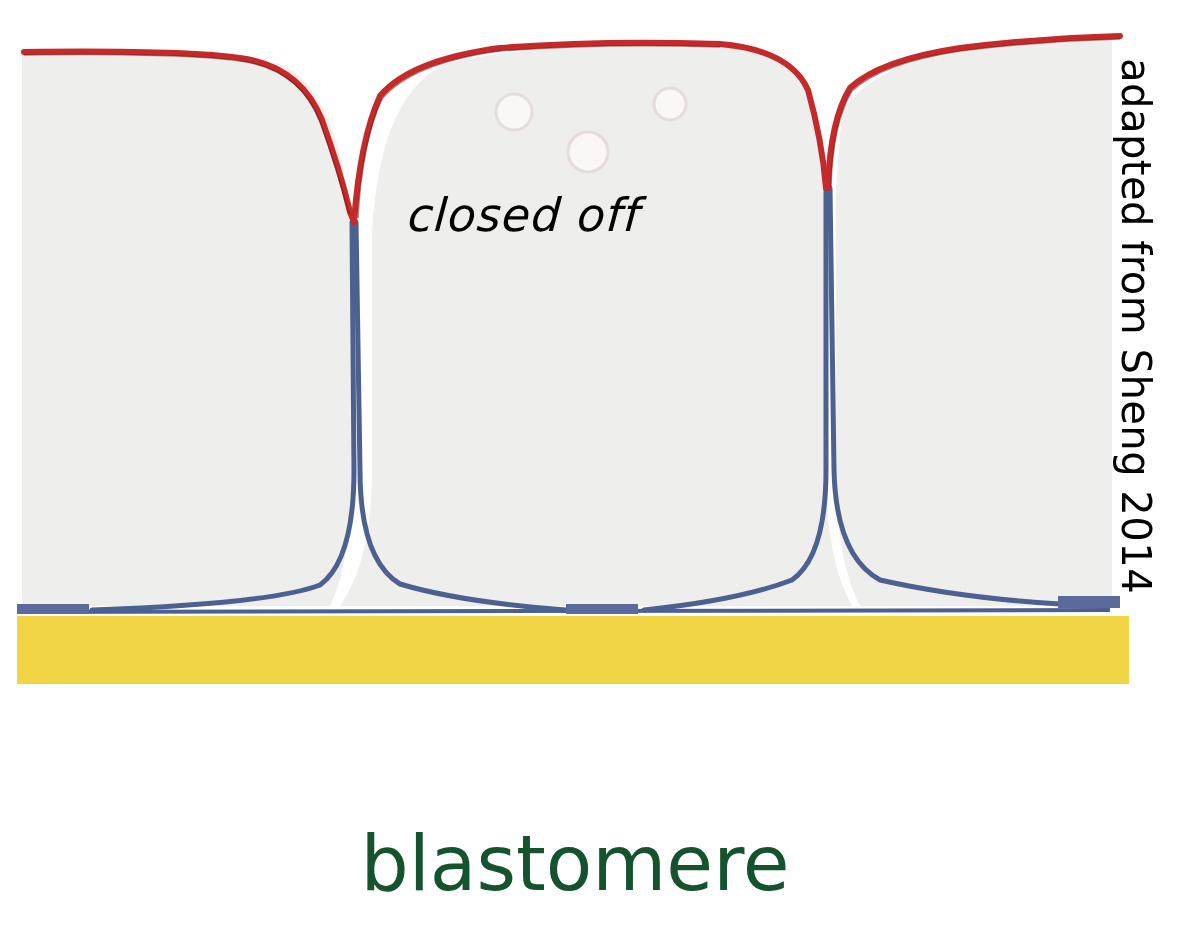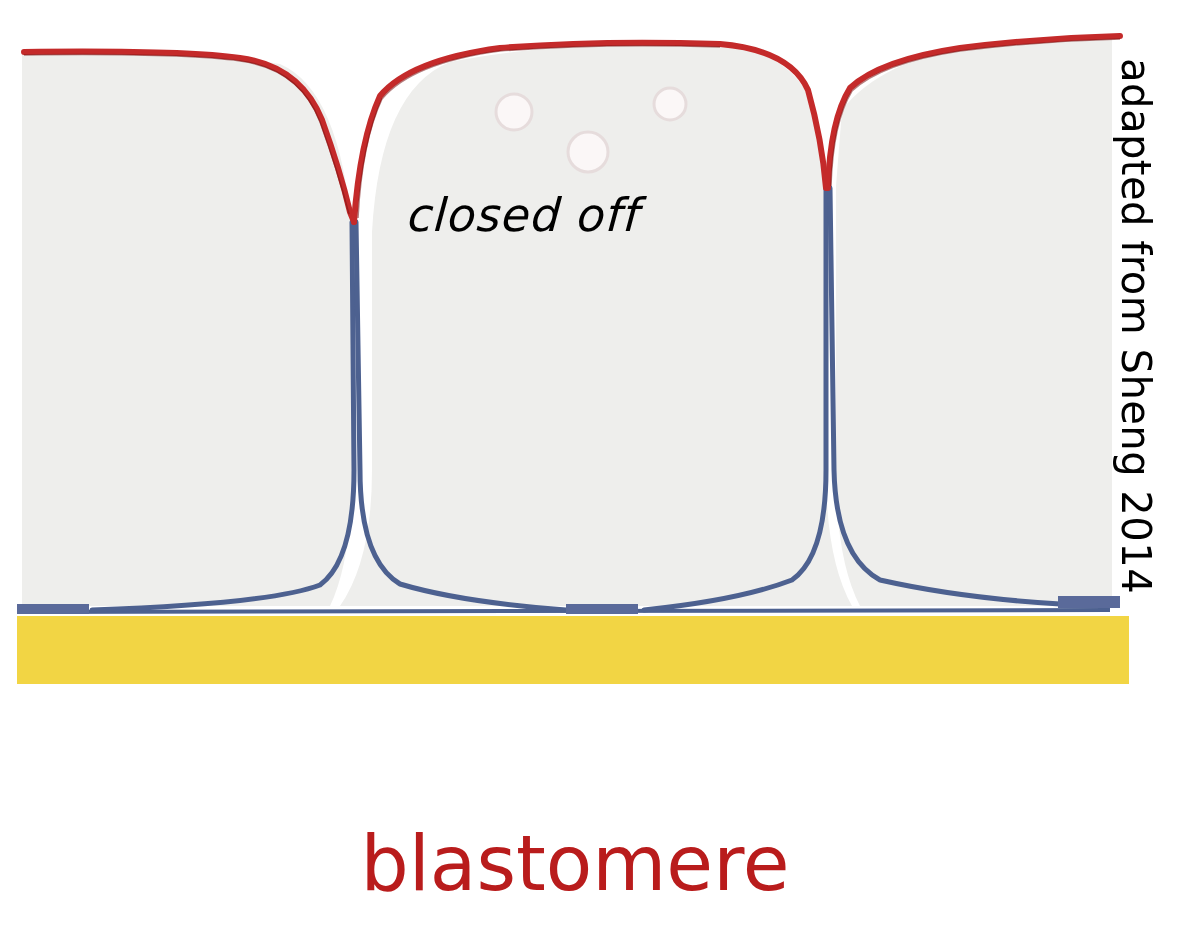--- a/index.html
+++ b/index.html
@@ -46,21 +46,21 @@
       letter-spacing: 0.5px;
     }
     .caption {
       position: absolute;
       left: 0;
       width: 1150px;
       top: 826px;
       text-align: center;
       font-family: "DejaVu Sans", sans-serif;
       font-size: 76px;
-      color: #b91c1c;
+      color: #14532d;
       line-height: 1;
     }
   </style>
 </head>
 <body>
 
 <svg id="diagram" width="1200" height="933" viewBox="0 0 1200 933" xmlns="http://www.w3.org/2000/svg">
 
   <g>
     <path d="M22 58 L22 606 L330 606 Q352 560 352 470 L352 232 Q340 90 280 64 Q200 52 22 52 Z" fill="#eeeeec"></path>

